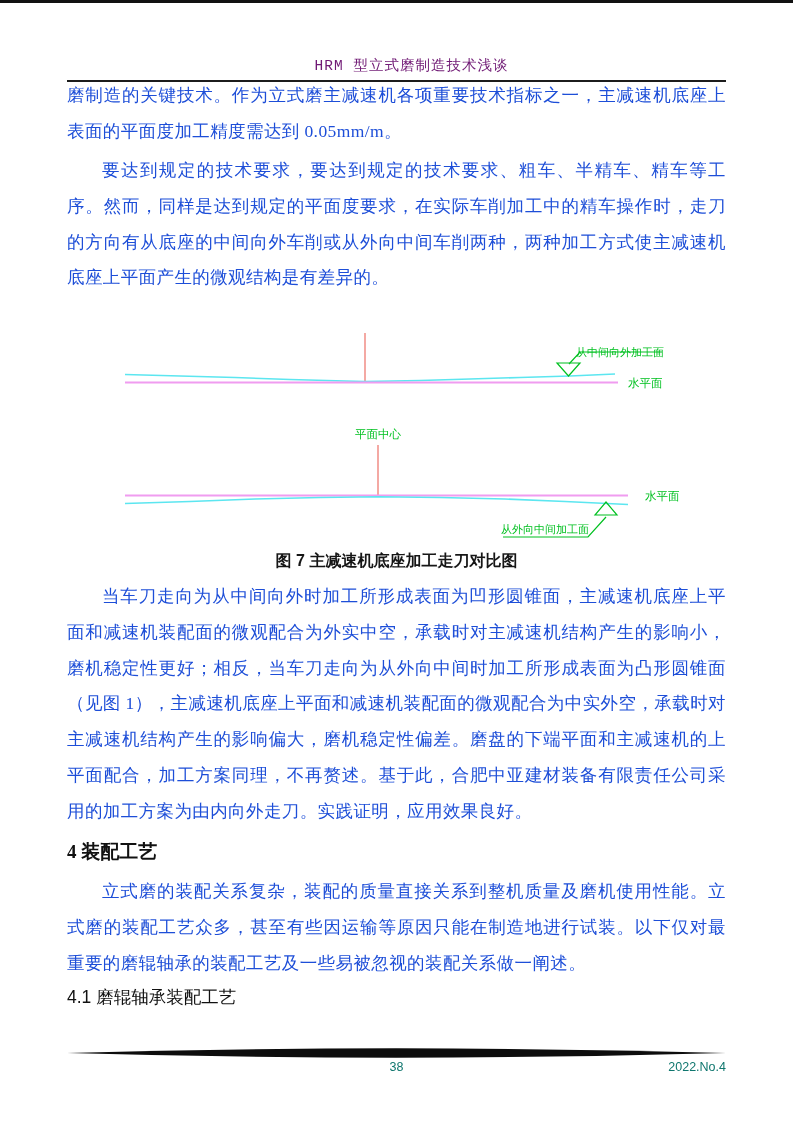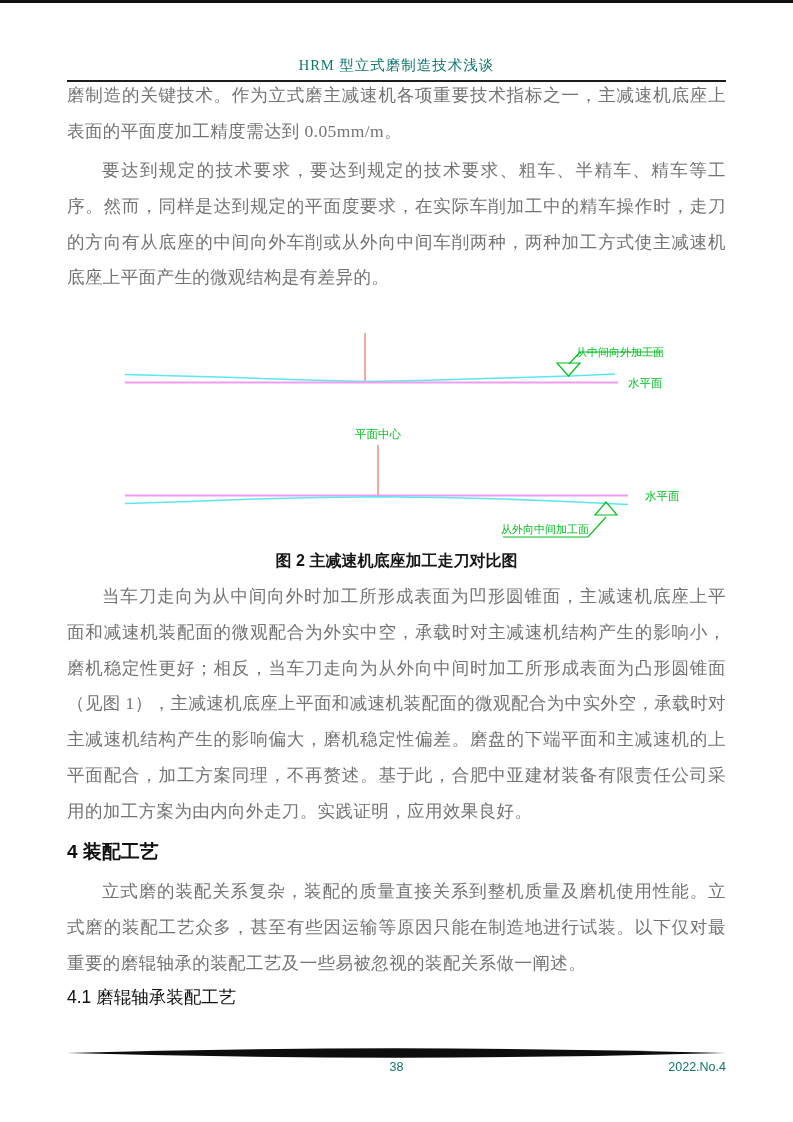--- a/index.html
+++ b/index.html
@@ -19,45 +19,45 @@
   .top-edge-line {
     position: absolute;
     top: 0; left: 0;
     width: 793px;
     height: 3px;
     background: #111111;
   }
   .header-title {
     position: absolute;
     top: 56px;
-    left: 67px;
+    left: 82px;
     width: 659px;
     text-align: center;
     font-size: 14.5px;
     letter-spacing: 1px;
-    color: #0f766e;
-    font-family: Liberation Serif, serif;
+    color: #701a75;
+    font-family: Liberation Mono, monospace;
   }
   .header-rule {
     position: absolute;
     top: 80px;
     left: 67px;
     width: 659px;
     height: 2px;
     background: #1c1c1c;
   }
   .para {
     position: absolute;
     left: 67px;
     width: 659px;
     font-size: 17.5px;
     line-height: 35.8px;
     text-align: justify;
     letter-spacing: 0.4px;
-    color: #737373;
+    color: #1d4ed8;
   }
   .indent { text-indent: 2em; }
   .p1 { top: 78px; }
   .p2 { top: 153px; }
   .p3 { top: 579px; }
   .p4 { top: 874px; }
   .fig-svg {
     position: absolute;
     top: 310px;
     left: 0;
@@ -75,21 +75,21 @@
     font-family: "Liberation Sans", "DejaVu Sans", sans-serif;
     color: #161616;
   }
   .h2-heading {
     position: absolute;
     top: 839px;
     left: 67px;
     width: 659px;
     font-size: 19px;
     font-weight: bold;
-    font-family: Liberation Sans, sans-serif;
+    font-family: Liberation Serif, serif;
     color: #111111;
   }
   .h3-heading {
     position: absolute;
     top: 985px;
     left: 67px;
     width: 659px;
     font-size: 17.5px;
     font-weight: normal;
     font-family: "Liberation Sans", "DejaVu Sans", sans-serif;
@@ -159,21 +159,21 @@
       <line x1="378" y1="135" x2="378" y2="185" stroke="#f0857d" stroke-width="1.4"></line>
       <line x1="125" y1="185.5" x2="628" y2="185.5" stroke="#f09cf0" stroke-width="2.2"></line>
       <path d="M125 193.5 L190 191.5 L255 189 L320 187.5 L378 186.8 L440 187.5 L505 189 L565 191.5 L628 194.5" fill="none" stroke="#5ce6f0" stroke-width="1.6"></path>
       <text class="fig-label" x="645" y="190" fill="#00c020">水平面</text>
       <polygon points="595,205 617,205 606,192" fill="none" stroke="#00c020" stroke-width="1.2"></polygon>
       <polyline points="606,207 588,227 503,227" fill="none" stroke="#00c020" stroke-width="1.2"></polyline>
       <text class="fig-label" x="545" y="223" text-anchor="middle" fill="#00c020" style="font-size:11px">从外向中间加工面</text>
     </g>
   </svg>
 
-  <div class="fig-caption">图 2  主减速机底座加工走刀对比图</div>
+  <div class="fig-caption">图 7  主减速机底座加工走刀对比图</div>
 
   <div class="para p3 indent">当车刀走向为从中间向外时加工所形成表面为凹形圆锥面，主减速机底座上平面和减速机装配面的微观配合为外实中空，承载时对主减速机结构产生的影响小，磨机稳定性更好；相反，当车刀走向为从外向中间时加工所形成表面为凸形圆锥面（见图 1），主减速机底座上平面和减速机装配面的微观配合为中实外空，承载时对主减速机结构产生的影响偏大，磨机稳定性偏差。磨盘的下端平面和主减速机的上平面配合，加工方案同理，不再赘述。基于此，合肥中亚建材装备有限责任公司采用的加工方案为由内向外走刀。实践证明，应用效果良好。</div>
 
   <div class="h2-heading">4  装配工艺</div>
 
   <div class="para p4 indent">立式磨的装配关系复杂，装配的质量直接关系到整机质量及磨机使用性能。立式磨的装配工艺众多，甚至有些因运输等原因只能在制造地进行试装。以下仅对最重要的磨辊轴承的装配工艺及一些易被忽视的装配关系做一阐述。</div>
 
   <div class="h3-heading">4.1  磨辊轴承装配工艺</div>
 
   <svg class="footer-bar-svg" viewBox="0 0 793 14" xmlns="http://www.w3.org/2000/svg">

